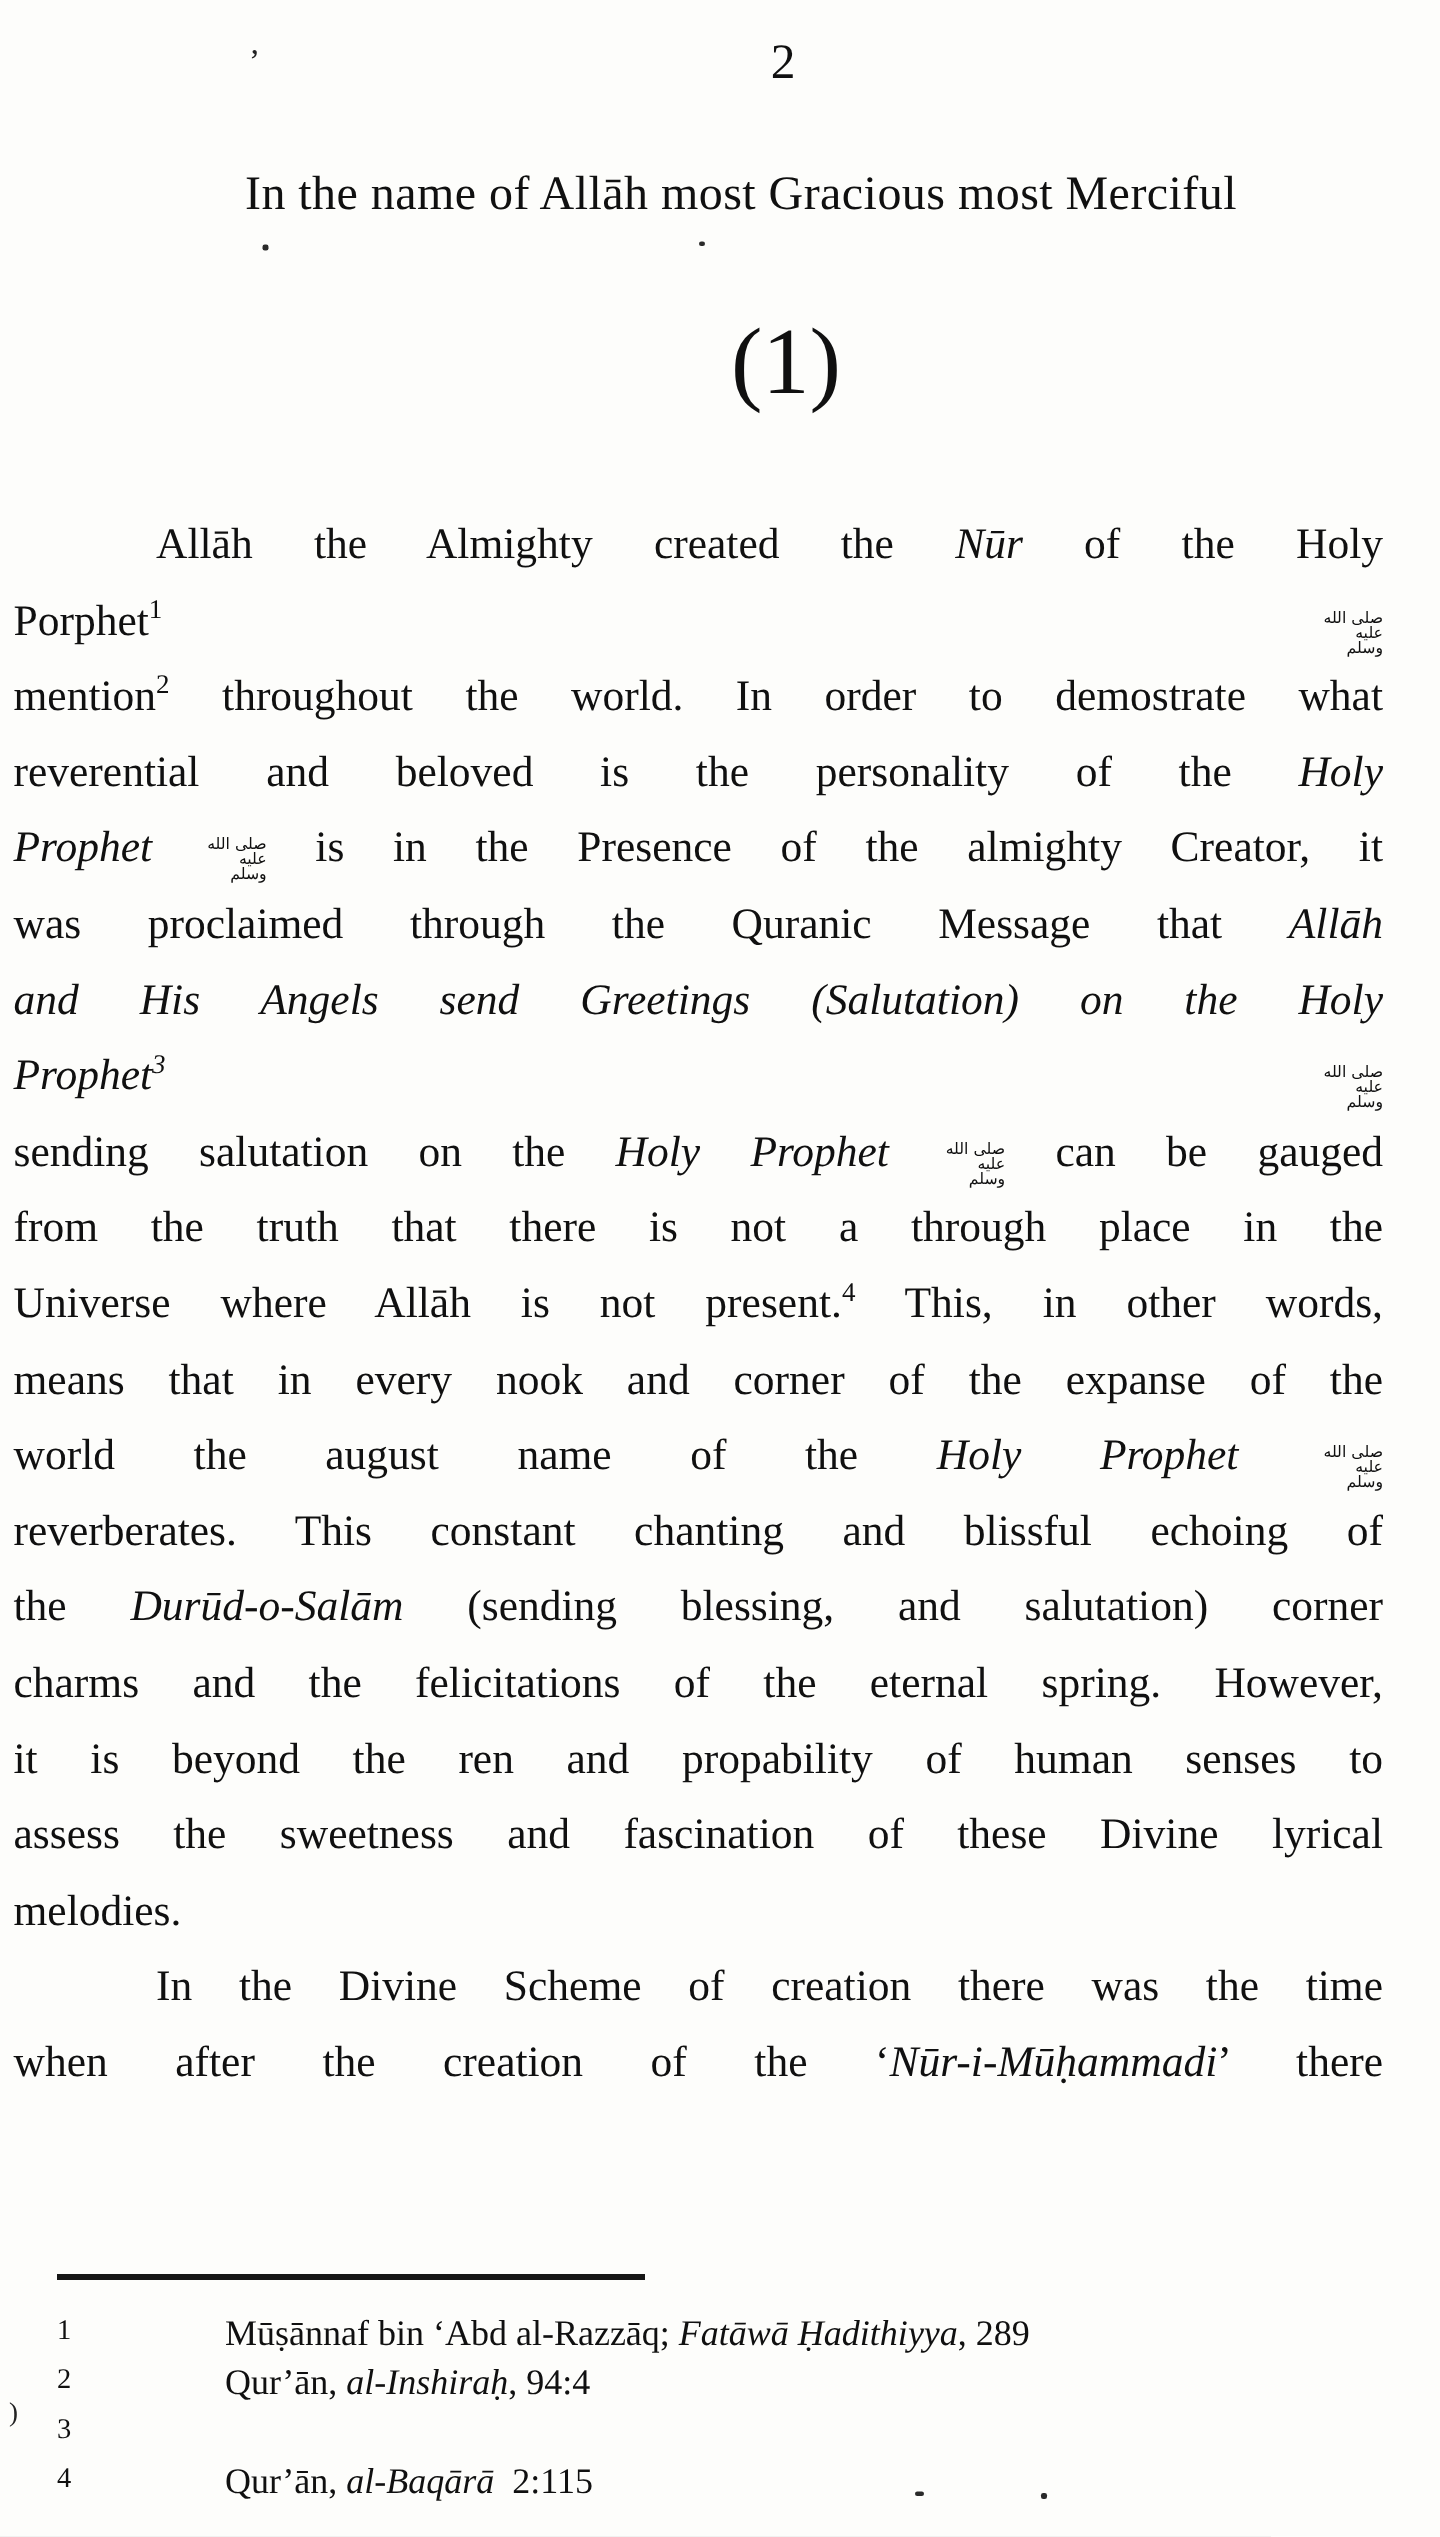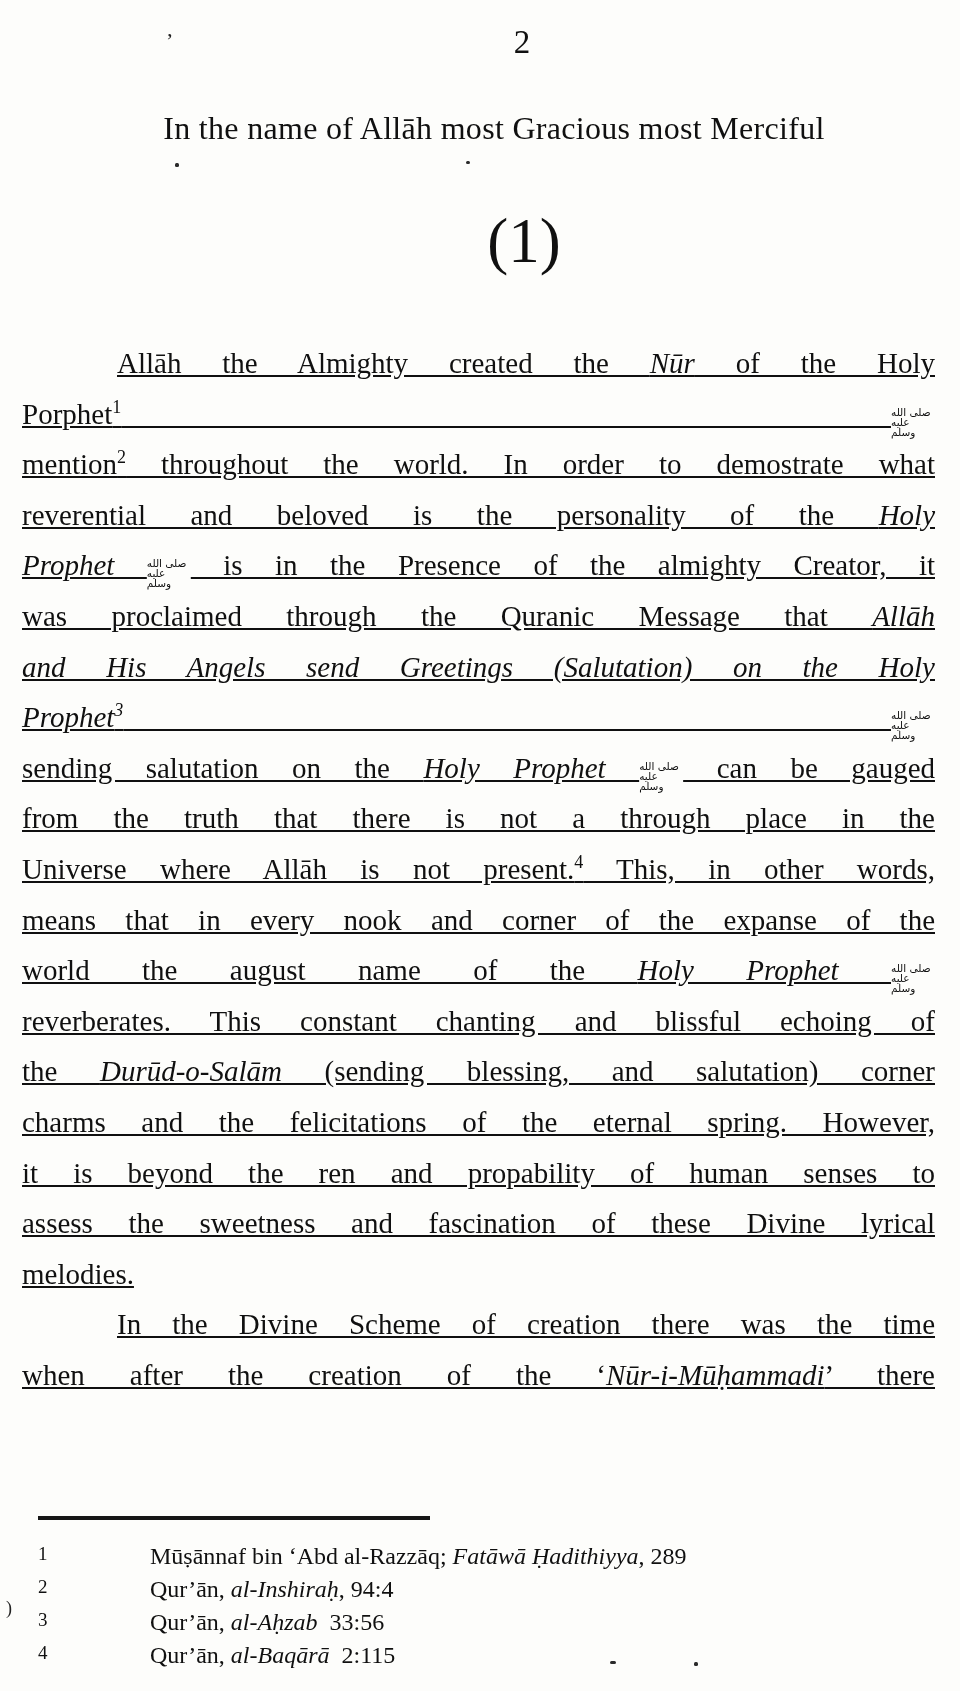--- a/index.html
+++ b/index.html
@@ -22,35 +22,34 @@
     position:absolute;top:110px;left:0;width:960px;
     text-align:center;font-size:32px;letter-spacing:.3px;
     transform:translateX(14px);
   }
   .section-heading{
     position:absolute;top:205px;left:0;width:960px;
     text-align:center;font-size:63px;line-height:1.15;
     transform:translateX(44px);
   }
   .body-text{
-    position:absolute;top:338px;left:22px;width:913px;
+    position:absolute;top:338px;left:9px;width:913px;
     font-size:29px;line-height:50.6px;
     word-spacing:1.5px;
-    text-decoration:underline;
   }
   .line{text-align:justify;height:50.6px;white-space:normal;}
   .line.j::after{content:"";display:inline-block;width:100%;height:0;}
   .ind{display:inline-block;width:95px;}
   .it{font-style:italic;}
   .body-text sup{font-size:18px;line-height:0;vertical-align:11px;}
   .saw{
     display:inline-block;width:44px;
     font-family:"DejaVu Sans",sans-serif;
     font-size:10.5px;line-height:10px;
-    text-align:left;vertical-align:-12px;
+    text-align:right;vertical-align:-12px;
     letter-spacing:0;word-spacing:0;
   }
   .saw span{display:block;}
   .footnote-sep{
     position:absolute;top:1516px;left:38px;width:392px;
     border-top:4px solid #161616;
   }
   .footnotes{
     position:absolute;top:1540px;left:22px;width:913px;
     font-size:24px;line-height:33px;
@@ -123,21 +122,20 @@
       <div class="fn-row">
         <span class="fn-marker">1</span>
         <span class="fn-text"><span>Mūṣānnaf bin ‘Abd al-Razzāq; </span><span class="it">Fatāwā Ḥadithiyya</span><span>, 289</span></span>
       </div>
       <div class="fn-row">
         <span class="fn-marker">2</span>
         <span class="fn-text"><span>Qur’ān, </span><span class="it">al-Inshiraḥ</span><span>, 94:4</span></span>
       </div>
       <div class="fn-row">
         <span class="fn-marker">3</span>
-        <span class="fn-text"><span>Qur’ān, </span><span class="it">al-Aḥzab</span><span>&nbsp; 33:56</span></span>
       </div>
       <div class="fn-row">
         <span class="fn-marker">4</span>
         <span class="fn-text"><span>Qur’ān, </span><span class="it">al-Baqārā</span><span>&nbsp; 2:115</span></span>
       </div>
     </div>
 
   <div class="speck s4"></div>
   <div class="speck s5"></div>
 

